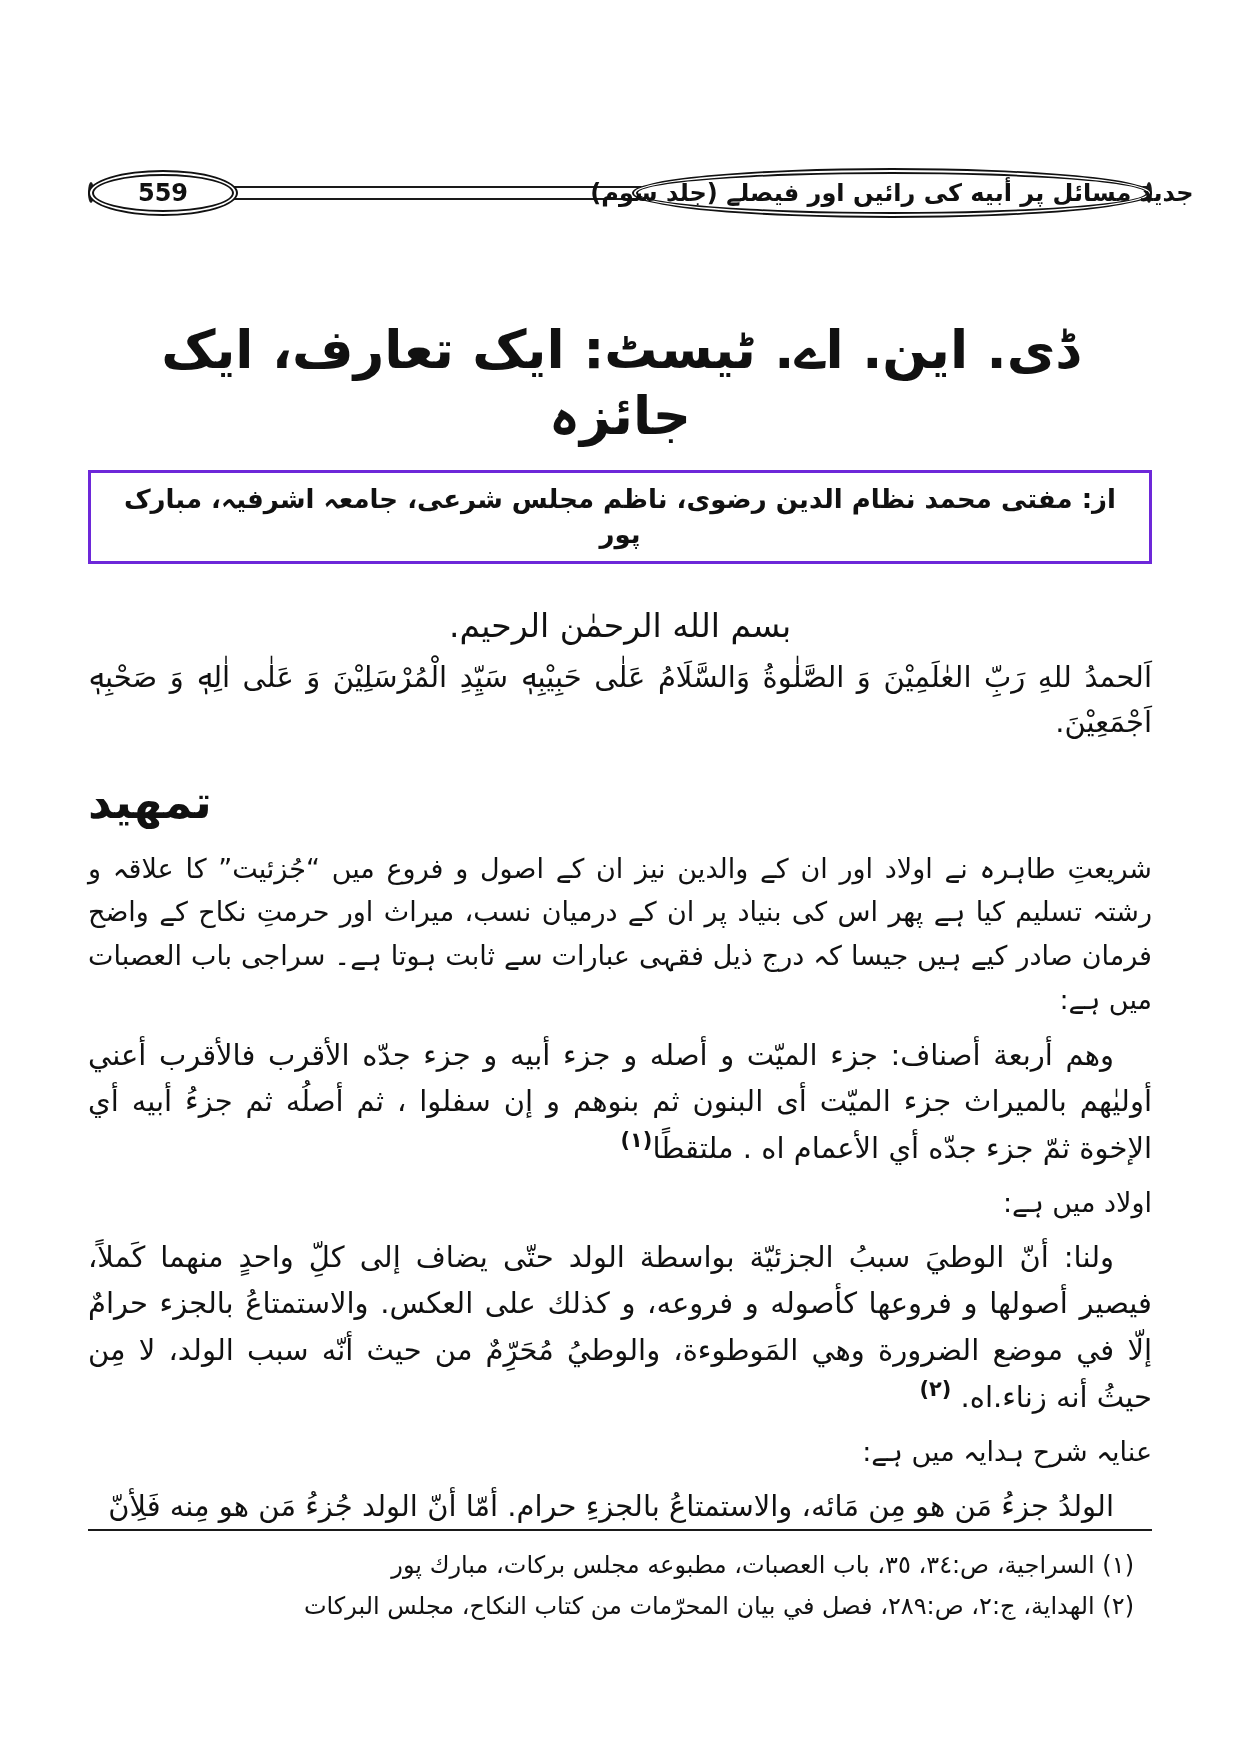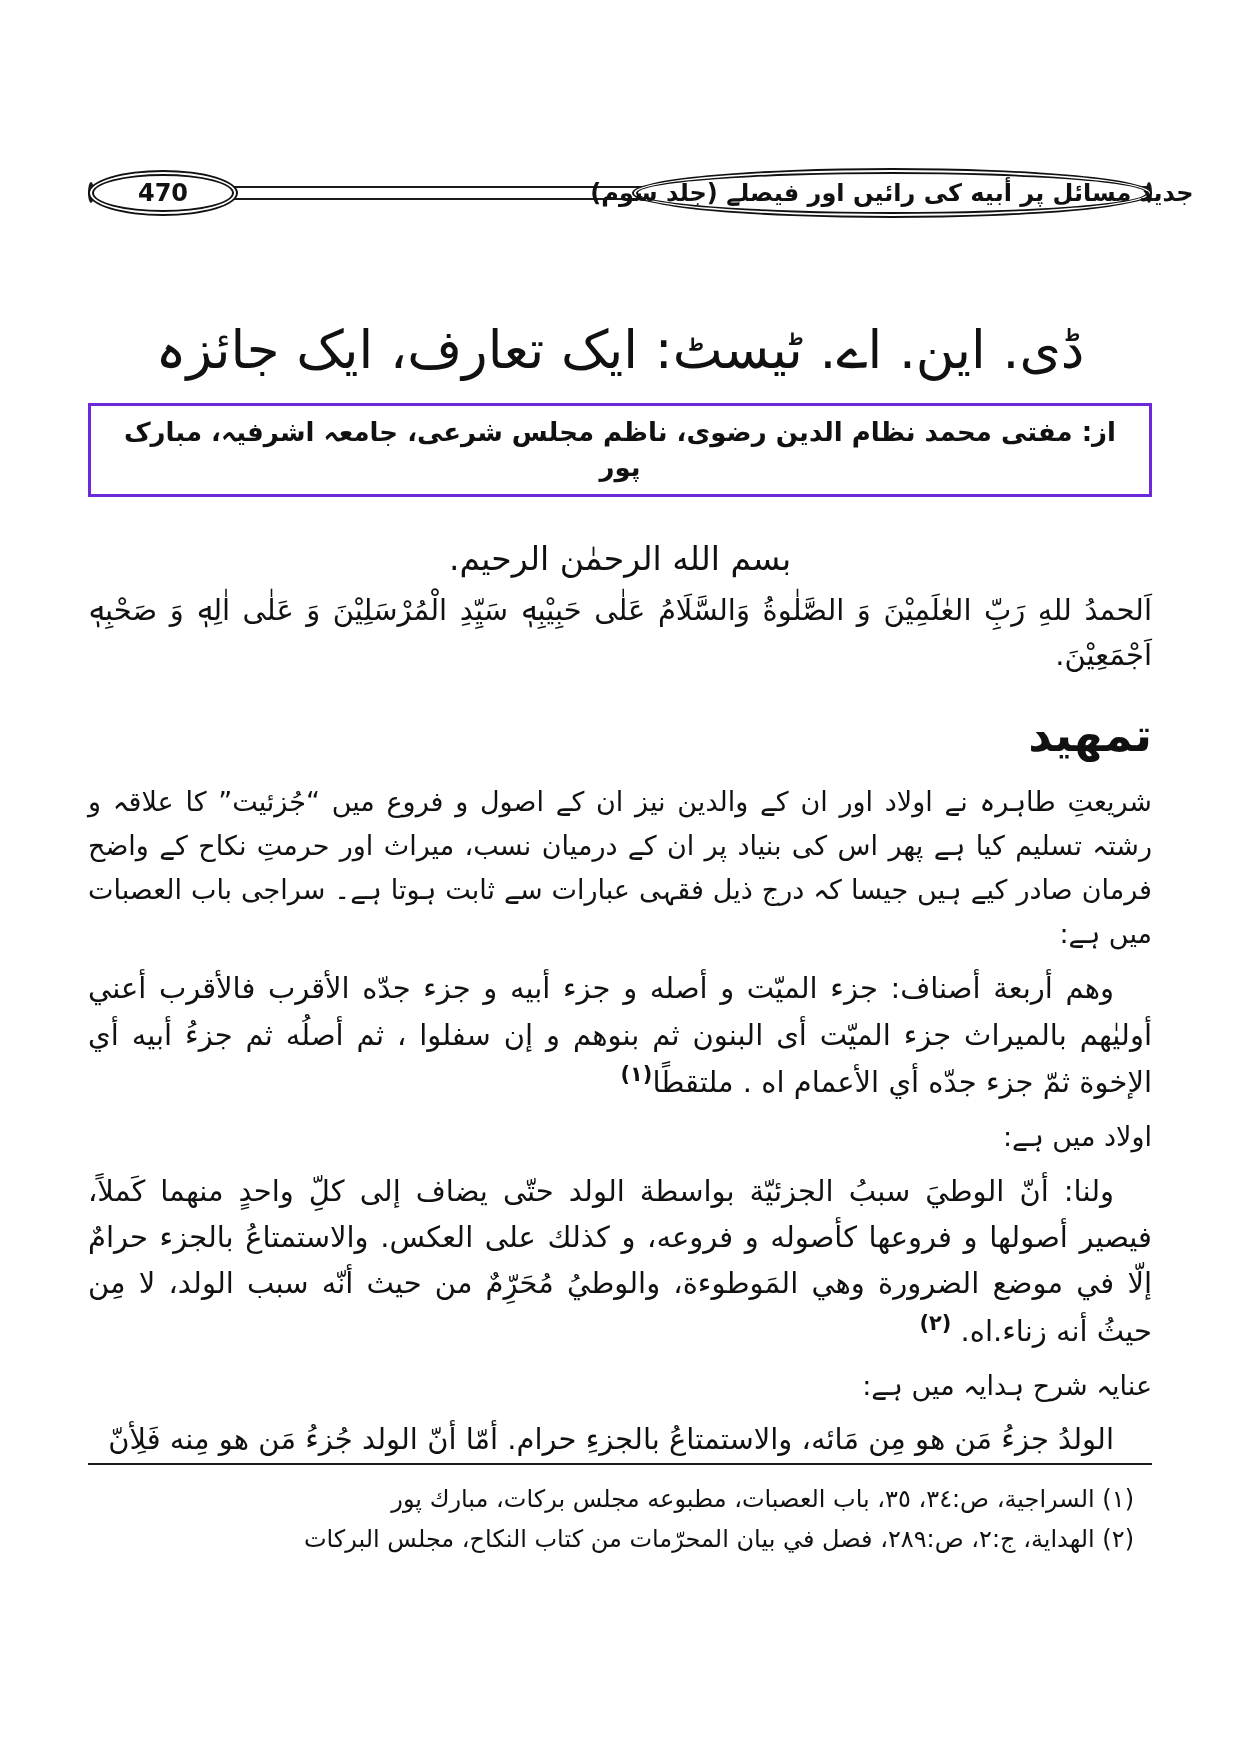--- a/index.html
+++ b/index.html
@@ -69,21 +69,21 @@
     height: 50px;
     font-size: 24px;
     font-weight: bold;
   }
 
   
   .article-title {
     margin-top: 96px;
     text-align: center;
     font-size: 53px;
-    font-weight: normal;
+    font-weight: bold;
     letter-spacing: -1px;
     line-height: 1.25;
   }
   .byline-wrap { text-align: center; margin-top: 20px; }
   .byline-box {
     display: inline-block;
     border: 3px solid #6d28d9;
     padding: 9px 26px;
     font-size: 26px;
     font-weight: bold;
@@ -97,21 +97,21 @@
   }
   .hamd {
     margin-top: 10px;
     font-size: 29px;
     text-align: justify;
     line-height: 1.55;
   }
 
   .section-heading {
     margin-top: 30px;
-    text-align: right;
+    text-align: left;
     font-size: 46px;
     font-weight: bold;
   }
 
   
   .para-urdu {
     margin-top: 18px;
     font-size: 27px;
     line-height: 1.62;
     text-align: justify;
@@ -150,21 +150,21 @@
   }
 </style>
 </head>
 <body>
 
 <div class="page">
 
   <header class="header-band">
     <div class="band-lines"></div>
     <div class="cartouche cartouche-left">
-      <span>470</span>
+      <span>559</span>
     </div>
     <div class="cartouche cartouche-right">
       <span>جدید مسائل پر أبیه کی رائیں اور فیصلے (جلد سوم)</span>
     </div>
   </header>
 
   <main>
 
     <h1 class="article-title">ڈی. این. اے. ٹیسٹ: ایک تعارف، ایک جائزہ</h1>
 

